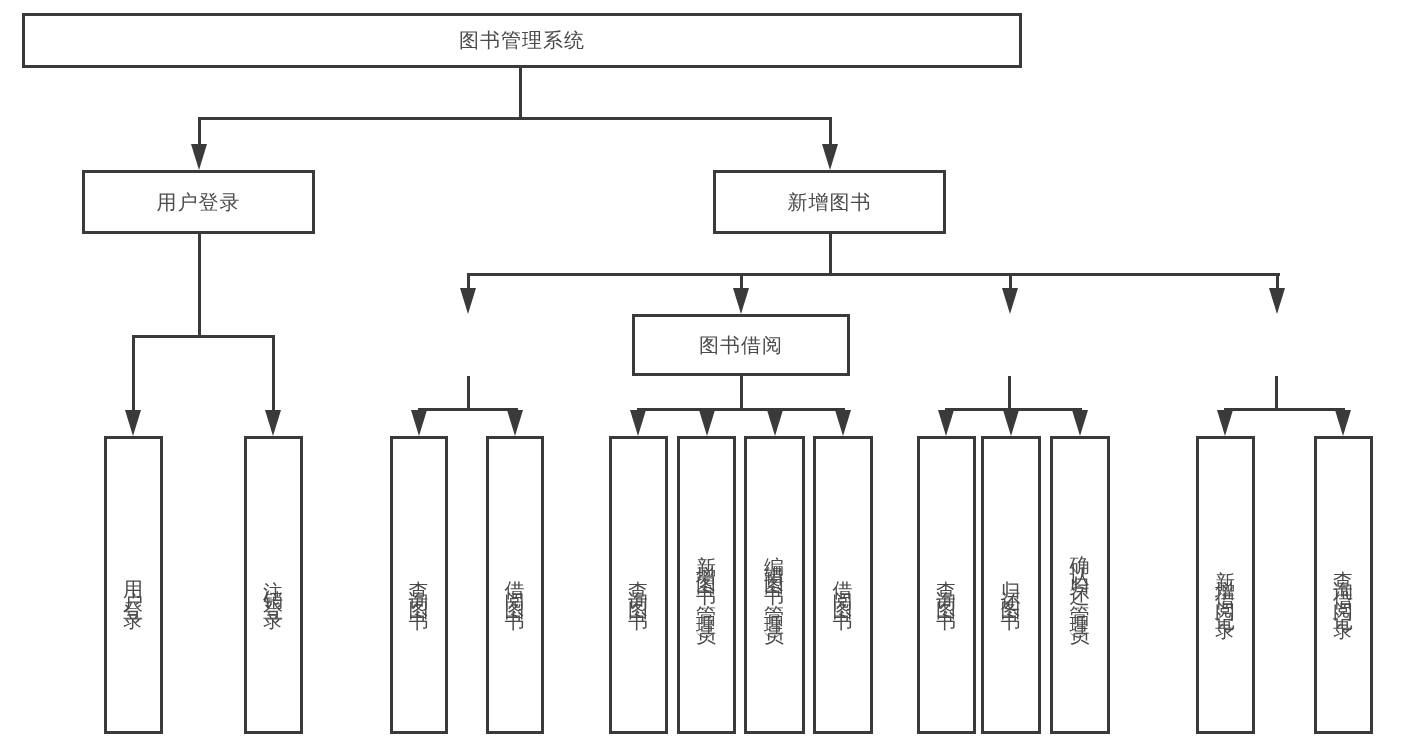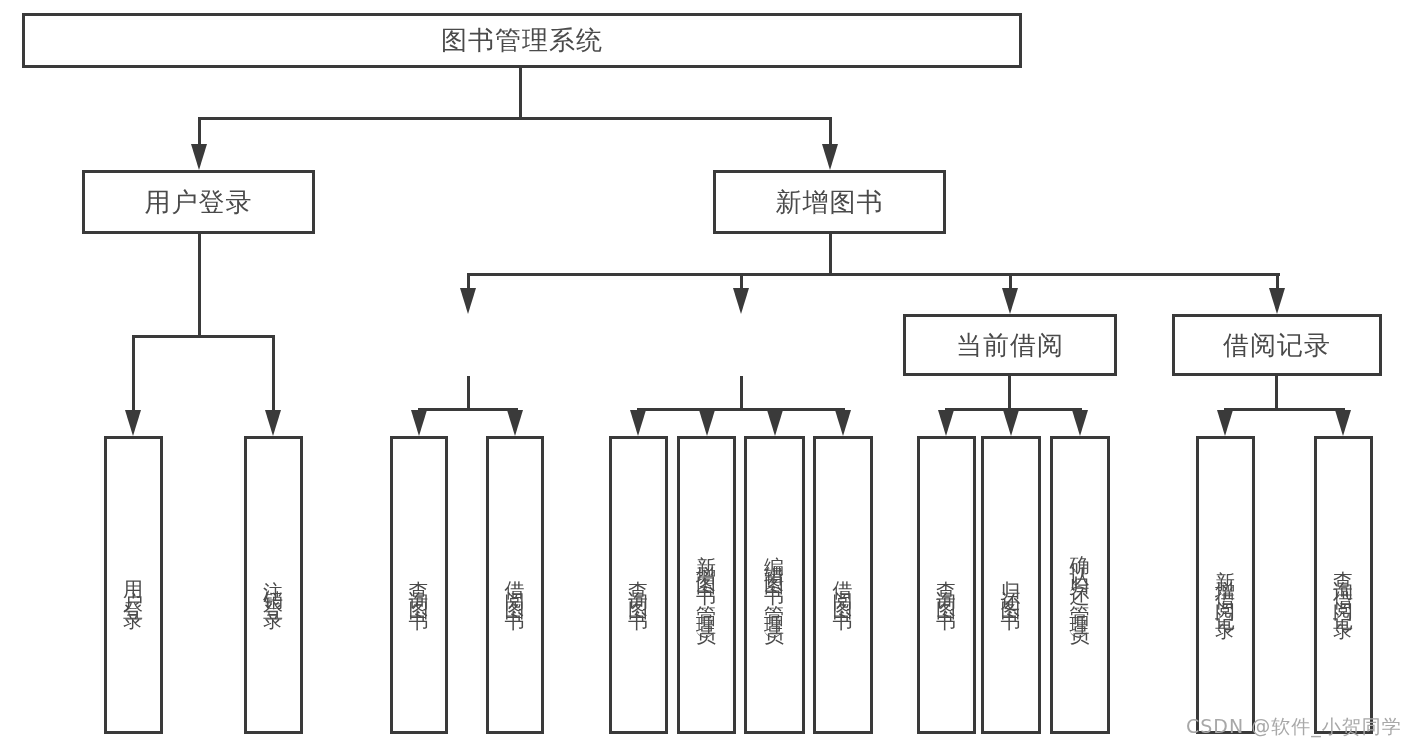--- a/index.html
+++ b/index.html
@@ -7,21 +7,21 @@
   }
   html,body{margin:0;padding:0;background:var(--bg);}
   #canvas{
     position:relative; width:1405px; height:747px; background:var(--bg);
     font-family:"DejaVu Sans", sans-serif; overflow:hidden;
   }
   .hbox{
     position:absolute; box-sizing:border-box; background:#fff;
     border:3px solid var(--line);
     display:flex; align-items:center; justify-content:center;
-    font-size:26px; color:var(--text); letter-spacing:1px; white-space:nowrap;
+    font-size:20px; color:var(--text); letter-spacing:1px; white-space:nowrap;
   }
   .vbox{
     position:absolute; box-sizing:border-box; background:#fff;
     border:3px solid var(--line);
     display:flex; align-items:center; justify-content:center;
     writing-mode:vertical-rl; text-orientation:mixed;
     font-size:20px; letter-spacing:10px; color:var(--text);
     line-height:1; white-space:nowrap;
   }
   .ln{position:absolute; background:var(--line);}
@@ -63,22 +63,21 @@
   <div class="ln" style="left:467px;top:273px;width:813px;height:3px;"></div>
   <div class="ln" style="left:467px;top:274px;width:3px;height:16px;"></div>
   <div class="ln" style="left:740px;top:274px;width:3px;height:16px;"></div>
   <div class="ln" style="left:1009px;top:274px;width:3px;height:16px;"></div>
   <div class="ln" style="left:1276px;top:274px;width:3px;height:16px;"></div>
   <div class="arrow" style="left:460px;top:288px;"></div>
   <div class="arrow" style="left:733px;top:288px;"></div>
   <div class="arrow" style="left:1002px;top:288px;"></div>
   <div class="arrow" style="left:1269px;top:288px;"></div>
 
-  <div class="hbox" style="left:903px;top:314px;width:214px;height:62px;">当前借阅</div>
-  <div class="hbox" style="left:1172px;top:314px;width:210px;height:62px;">借阅记录</div>
+  <div class="hbox" style="left:632px;top:314px;width:218px;height:62px;">图书借阅</div>
 
   <div class="ln" style="left:467px;top:376px;width:3px;height:32px;"></div>
   <div class="ln" style="left:418px;top:408px;width:100px;height:3px;"></div>
   <div class="arrow" style="left:411px;top:410px;"></div>
   <div class="arrow" style="left:507px;top:410px;"></div>
 
   <div class="ln" style="left:740px;top:376px;width:3px;height:32px;"></div>
   <div class="ln" style="left:637px;top:408px;width:208px;height:3px;"></div>
   <div class="arrow" style="left:630px;top:410px;"></div>
   <div class="arrow" style="left:699px;top:410px;"></div>
@@ -107,14 +106,13 @@
   <div class="vbox" style="left:744px;top:436px;width:61px;height:298px;">编辑图书（管理员）</div>
   <div class="vbox" style="left:813px;top:436px;width:60px;height:298px;">借阅图书</div>
 
   <div class="vbox" style="left:917px;top:436px;width:59px;height:298px;">查询图书</div>
   <div class="vbox" style="left:981px;top:436px;width:60px;height:298px;">归还图书</div>
   <div class="vbox" style="left:1050px;top:436px;width:60px;height:298px;">确认归还（管理员）</div>
 
   <div class="vbox" style="left:1196px;top:436px;width:59px;height:298px;">新增借阅记录</div>
   <div class="vbox" style="left:1314px;top:436px;width:59px;height:298px;">查询借阅记录</div>
 
-  <div class="watermark">CSDN @软件_小贺同学</div>
 </div>
 
 </body></html>

